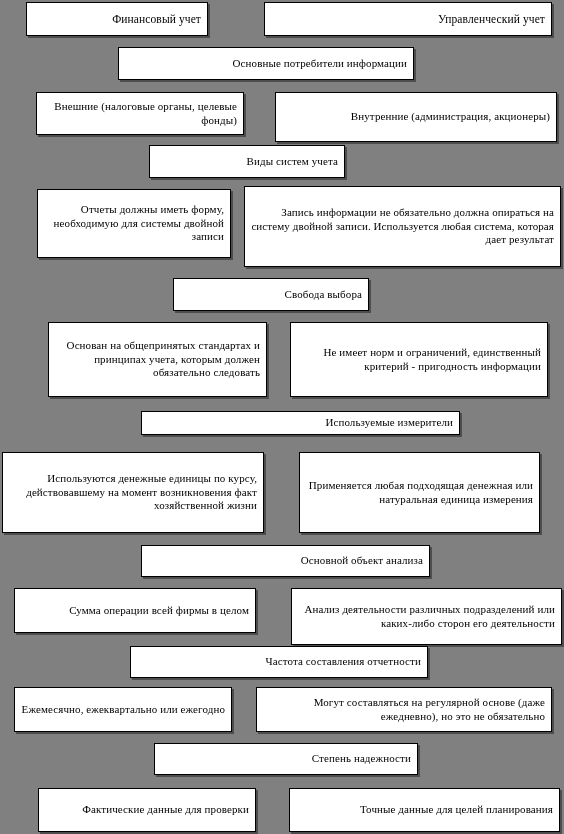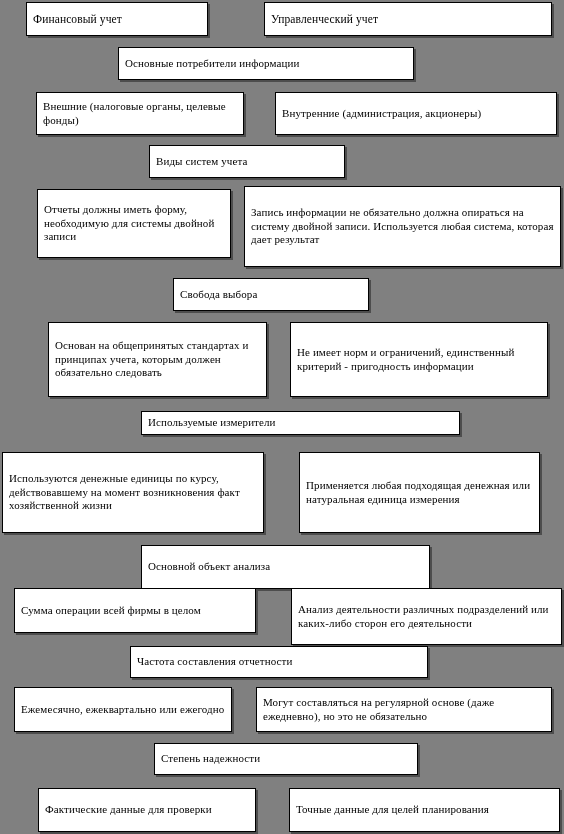--- a/index.html
+++ b/index.html
@@ -20,21 +20,21 @@
   }
   .box {
     position: absolute;
     box-sizing: border-box;
     background: #ffffff;
     border: 1px solid #000000;
     color: #000000;
     display: flex;
     align-items: center;
     justify-content: center;
-    text-align: left;
+    text-align: right;
     line-height: 1.22;
     padding: 2px 6px;
     font-size: 11px;
     letter-spacing: 0.1px;
   }
   .box.shadow {
     box-shadow: 2px 2px 0 #4d4d4d;
   }
   .box .txt {
     display: block;
@@ -52,21 +52,21 @@
   <div class="box shadow" style="left:264px; top:2px; width:288px; height:34px; font-size:11.5px;">
     <span class="txt">Управленческий учет</span>
   </div>
 
   <div class="box shadow" style="left:118px; top:47px; width:296px; height:33px;">
     <span class="txt">Основные потребители информации</span>
   </div>
   <div class="box shadow" style="left:36px; top:92px; width:208px; height:43px;">
     <span class="txt">Внешние (налоговые органы, целевые фонды)</span>
   </div>
-  <div class="box shadow" style="left:275px; top:92px; width:282px; height:43px;">
+  <div class="box shadow" style="left:275px; top:92px; width:282px; height:50px;">
     <span class="txt">Внутренние (администрация, акционеры)</span>
   </div>
 
   <div class="box shadow" style="left:149px; top:145px; width:196px; height:33px;">
     <span class="txt">Виды  систем учета</span>
   </div>
   <div class="box shadow" style="left:37px; top:189px; width:194px; height:69px;">
     <span class="txt">Отчеты должны иметь форму, необходимую для  системы двойной записи</span>
   </div>
   <div class="box shadow" style="left:244px; top:186px; width:317px; height:81px;">
@@ -86,21 +86,21 @@
   <div class="box shadow" style="left:141px; top:411px; width:319px; height:24px;">
     <span class="txt">Используемые измерители</span>
   </div>
   <div class="box shadow" style="left:2px; top:452px; width:262px; height:81px;">
     <span class="txt">Используются денежные  единицы по курсу, действовавшему  на момент возникновения  факт хозяйственной жизни</span>
   </div>
   <div class="box shadow" style="left:299px; top:452px; width:241px; height:81px;">
     <span class="txt">Применяется любая подходящая денежная или натуральная единица измерения</span>
   </div>
 
-  <div class="box shadow" style="left:141px; top:545px; width:289px; height:44px;font-family:Liberation Serif, serif;">
+  <div class="box shadow" style="left:141px; top:545px; width:289px; height:32px;font-family:Liberation Serif, serif;">
     <span class="txt">Основной объект анализа</span>
   </div>
   <div class="box shadow" style="left:291px; top:588px; width:271px; height:57px;">
     <span class="txt">Анализ деятельности  различных подразделений или каких-либо  сторон его деятельности</span>
   </div>
   <div class="box shadow" style="left:14px; top:588px; width:242px; height:45px;">
     <span class="txt">Сумма операции всей фирмы в целом</span>
   </div>
 
   <div class="box shadow" style="left:130px; top:646px; width:298px; height:32px;">

